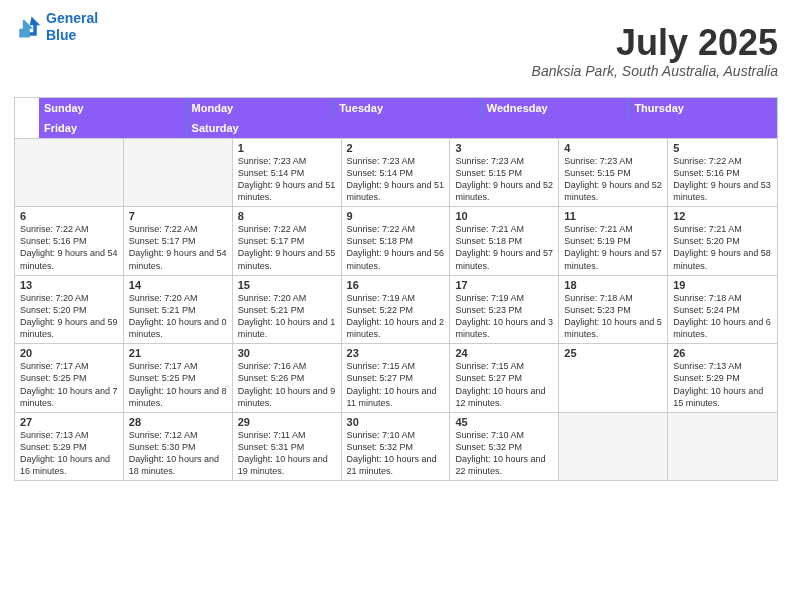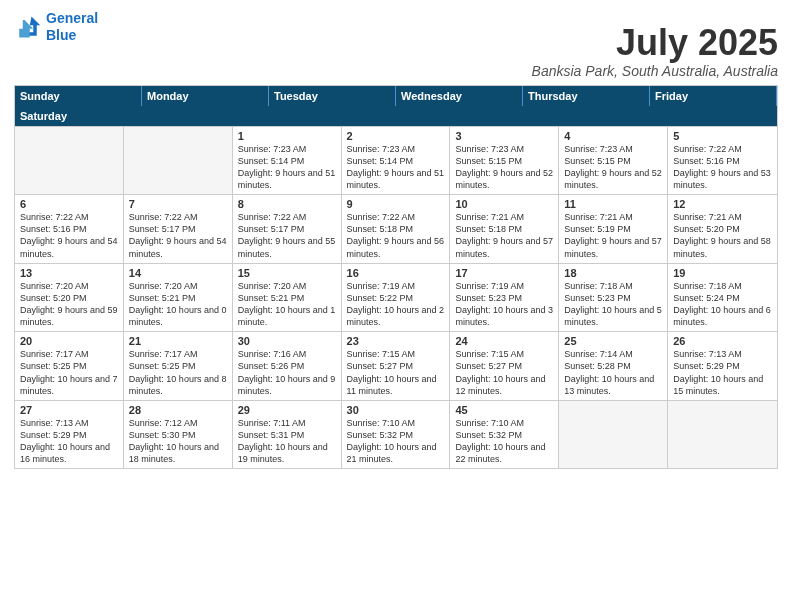--- a/index.html
+++ b/index.html
@@ -9,20 +9,21 @@
       font-family: Arial, sans-serif;
       background: #fff;
       overflow: hidden;
     }
     .page {
       width: 792px;
       height: 436px;
       padding: 10px 14px;
       display: flex;
       flex-direction: column;
+      gap: 12px;
     }
     .header {
       display: flex;
       justify-content: space-between;
       align-items: flex-start;
       margin-bottom: 6px;
     }
     .logo {
       display: flex;
       align-items: center;
@@ -57,22 +58,23 @@
       font-style: italic;
     }
     .calendar {
       flex: 1;
       display: flex;
       flex-direction: column;
       border: 1px solid #ccc;
     }
     .cal-header {
       display: grid;
-      grid-template-columns: repeat(6, 1fr);
-      background: #0c4a6e;
+      grid-template-columns: repeat(5, 1fr);
+      background: #8b5cf6;
+      margin-left: 24px;
     }
     .cal-header-cell {
       color: #fff;
       font-size: 11px;
       font-weight: bold;
       padding: 4px 5px;
       text-align: left;
       border-right: 1px solid #4a8dd5;
     }
     .cal-header-cell:last-child {
@@ -295,23 +297,20 @@
 Daylight: 10 hours and 11 minutes.</div>
           </div>
           <div class="cal-cell">
             <span class="day-num">24</span>
             <div class="day-info" style="white-space: pre-line;">Sunrise: 7:15 AM
 Sunset: 5:27 PM
 Daylight: 10 hours and 12 minutes.</div>
           </div>
           <div class="cal-cell">
             <span class="day-num">25</span>
-            <div class="day-info" style="white-space: pre-line;">Sunrise: 7:14 AM
-Sunset: 5:28 PM
-Daylight: 10 hours and 13 minutes.</div>
           </div>
           <div class="cal-cell">
             <span class="day-num">26</span>
             <div class="day-info" style="white-space: pre-line;">Sunrise: 7:13 AM
 Sunset: 5:29 PM
 Daylight: 10 hours and 15 minutes.</div>
           </div>
         </div>
         <div class="cal-row">
           <div class="cal-cell">

